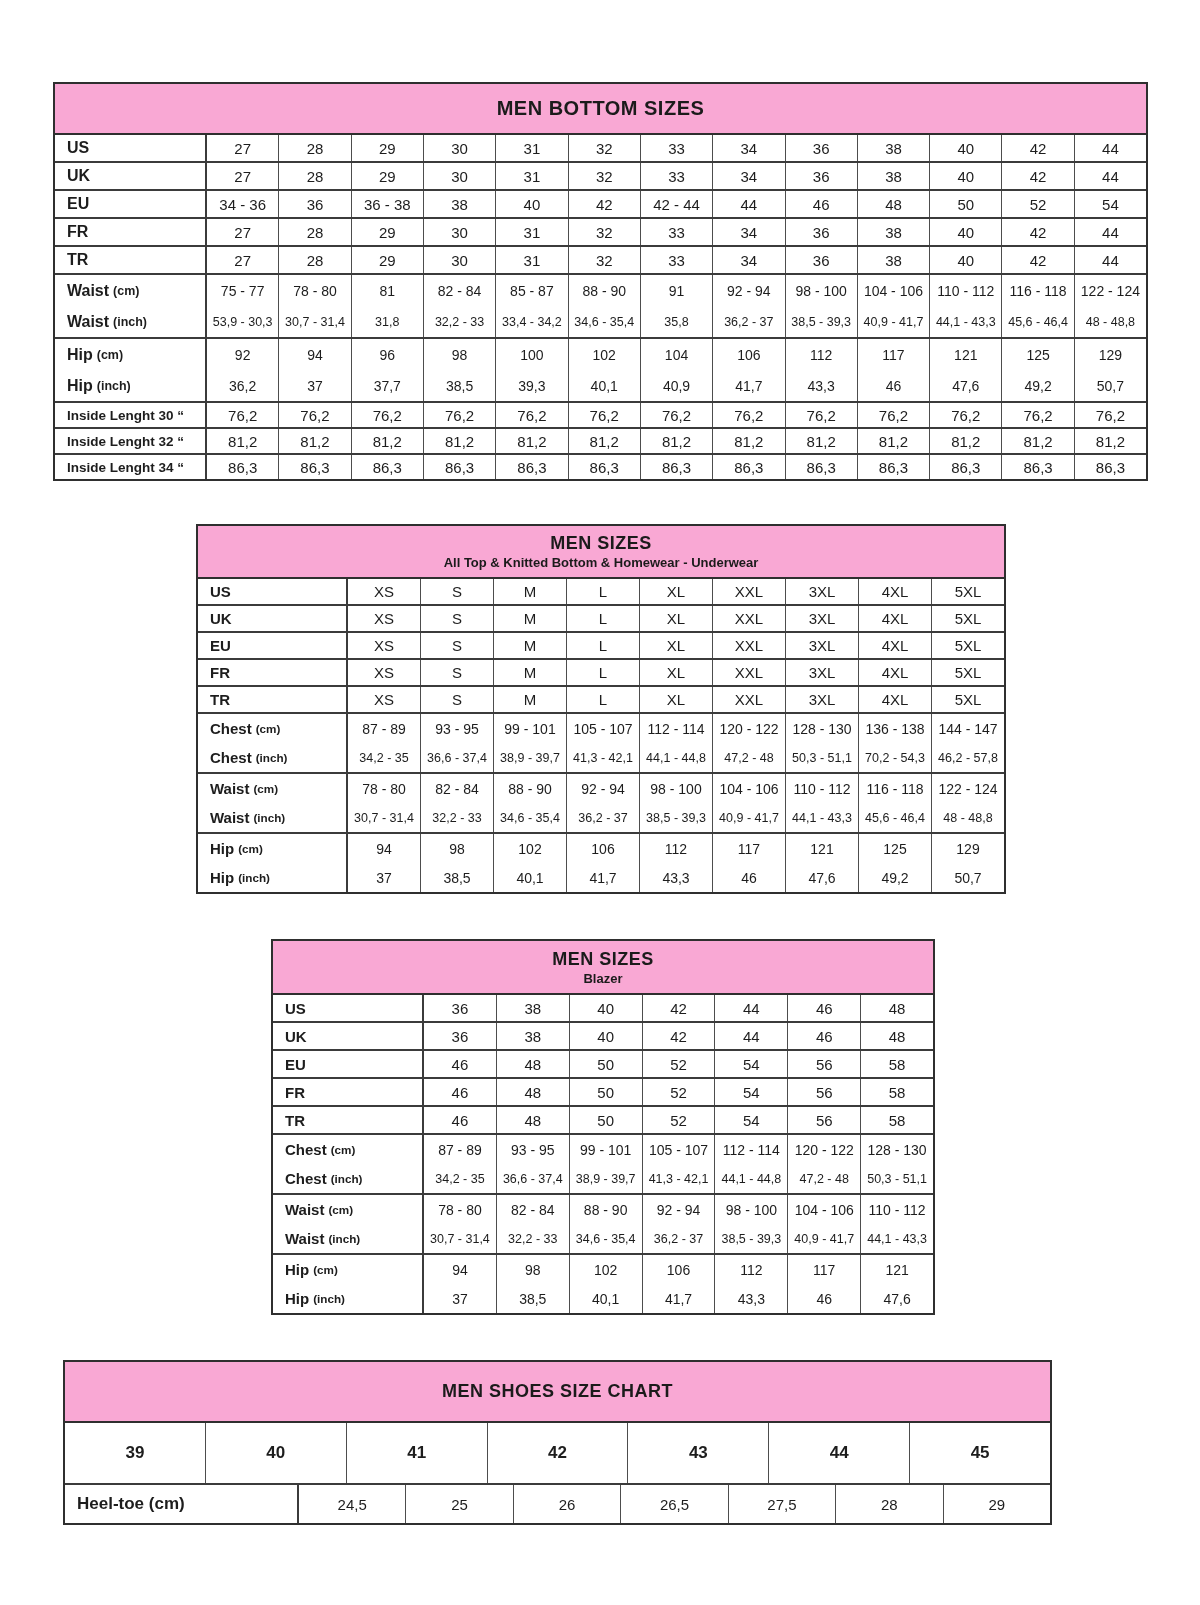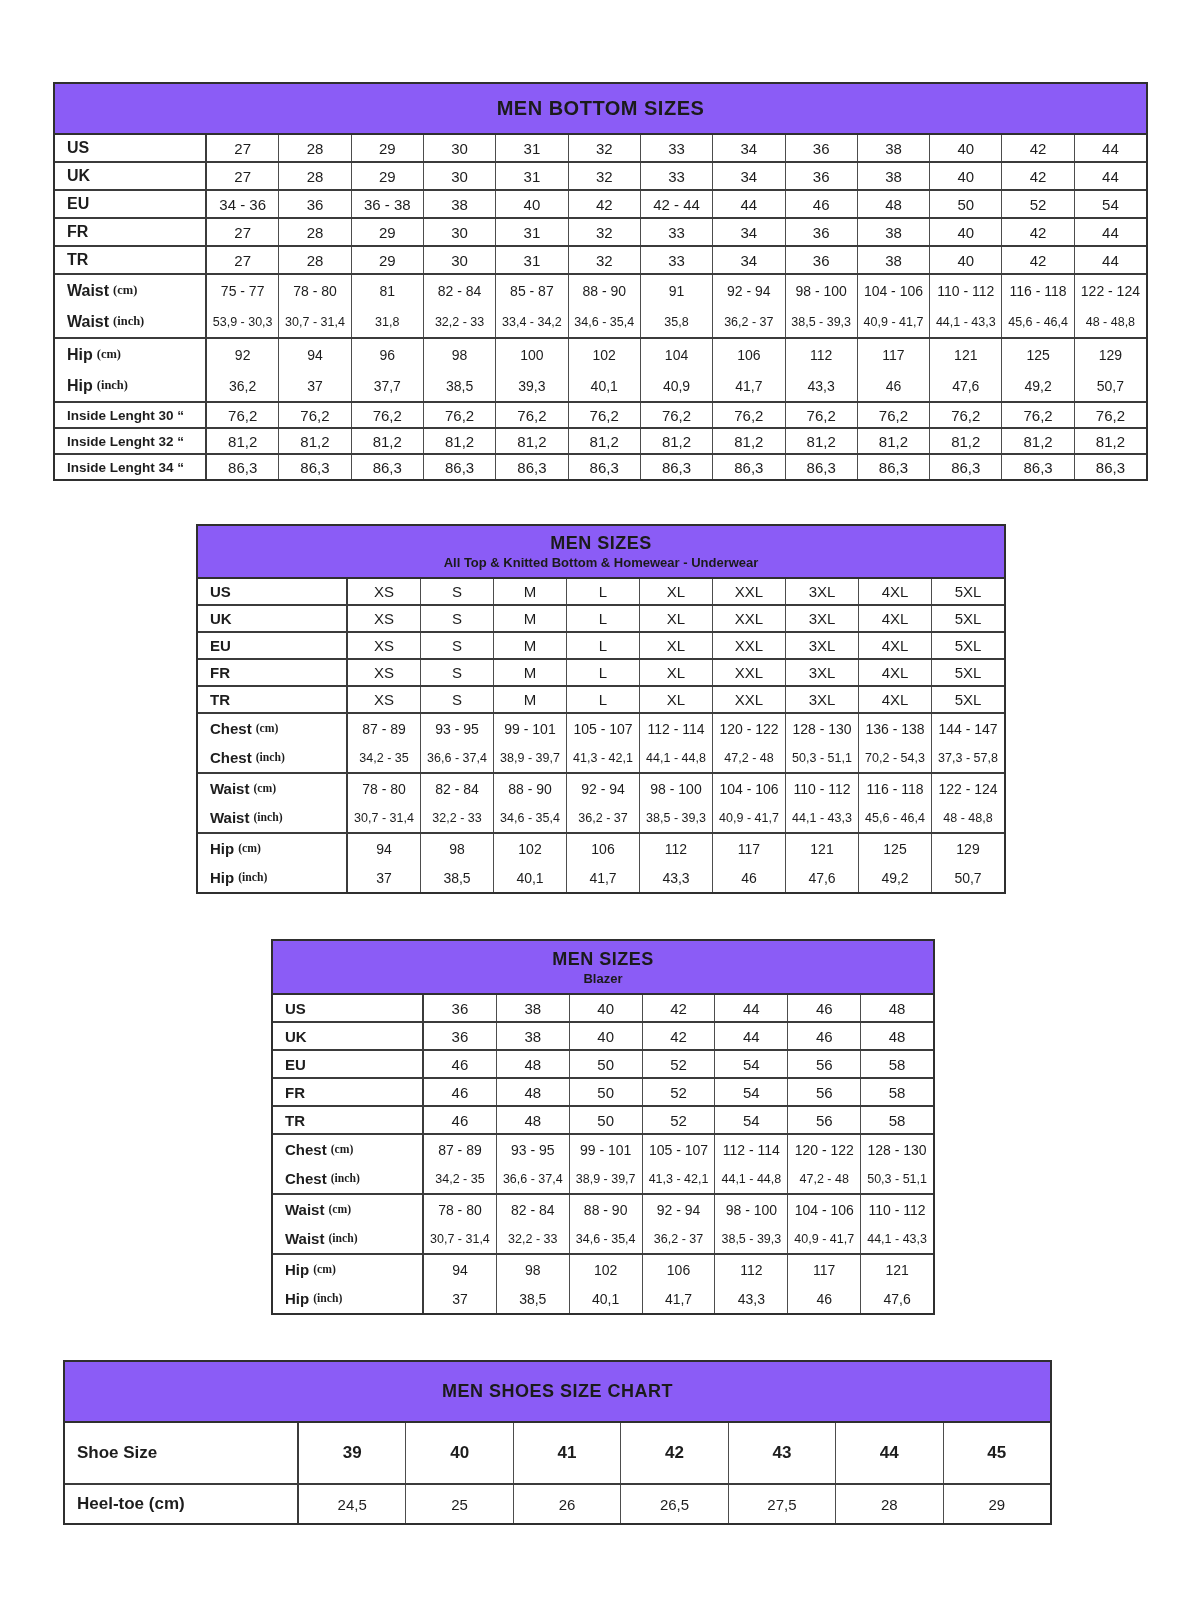--- a/index.html
+++ b/index.html
@@ -10,21 +10,21 @@
   .size-table{
     position:absolute;box-sizing:border-box;background:#ffffff;
     border:2.5px solid #2f2f2f;
   }
   .t1{left:53px;top:82px;width:1095px;}
   .t2{left:196px;top:524px;width:810px;}
   .t3{left:271px;top:939px;width:664px;}
   .t4{left:63px;top:1360px;width:989px;}
 
   .thead{
-    background:#8b5cf6;border-bottom:2.5px solid #2f2f2f;
+    background:#f9a8d4;border-bottom:2.5px solid #2f2f2f;
     display:flex;flex-direction:column;justify-content:center;align-items:center;
   }
   .t1 .thead{height:49px;}
   .t2 .thead{height:51px;}
   .t3 .thead{height:52px;}
   .t4 .thead{height:59px;}
   .title{font-weight:bold;font-size:20px;letter-spacing:.5px;color:#1b1b1b;}
   .t2 .title,.t3 .title,.t4 .title{font-size:18px;text-align:right;}
   .subtitle{font-weight:bold;font-size:13px;margin-top:1px;color:#1b1b1b;}
 
@@ -46,21 +46,21 @@
   .lbl{
     box-sizing:border-box;display:flex;align-items:center;
     padding-left:12px;font-weight:bold;border-right:2px solid #3b3b3b;
     white-space:nowrap;
   }
   .t1 .lbl{width:152px;font-size:16px;}
   .t1 [data-kind="inside"] .lbl{font-size:13.5px;}
   .t2 .lbl{width:150px;font-size:15px;}
   .t3 .lbl{width:151px;font-size:15px;}
   .t4 .lbl{width:234px;font-size:17px;}
-  .paren{font-weight:bold;font-size:0.78em;margin-left:4px;font-family:Liberation Serif, serif;}
+  .paren{font-weight:bold;font-size:0.78em;margin-left:4px;}
 
   .cell{
     flex:1 1 0;display:flex;align-items:center;justify-content:center;
     text-align:center;font-size:15px;white-space:nowrap;
   }
   .cell + .cell{border-left:1px solid #4d4d4d;}
   .t1 [data-kind="pair"] .line .cell{font-size:14px;}
   .t2 [data-kind="pair"] .line .cell{font-size:14px;}
   .t3 [data-kind="pair"] .line .cell{font-size:14px;}
   .line.small .cell{font-size:12.5px !important;}
@@ -384,21 +384,21 @@
           <div class="line small">
             <div class="lbl">Chest<span class="paren">(inch)</span></div>
             <div class="cell">34,2 - 35</div>
             <div class="cell">36,6 - 37,4</div>
             <div class="cell">38,9 - 39,7</div>
             <div class="cell">41,3 - 42,1</div>
             <div class="cell">44,1 - 44,8</div>
             <div class="cell">47,2 - 48</div>
             <div class="cell">50,3 - 51,1</div>
             <div class="cell">70,2 - 54,3</div>
-            <div class="cell">37,3 - 57,8</div>
+            <div class="cell">46,2 - 57,8</div>
           </div>
         </div>
         <div class="group" data-kind="pair">
           <div class="line">
             <div class="lbl">Waist<span class="paren">(cm)</span></div>
             <div class="cell">78 - 80</div>
             <div class="cell">82 - 84</div>
             <div class="cell">88 - 90</div>
             <div class="cell">92 - 94</div>
             <div class="cell">98 - 100</div>
@@ -584,21 +584,20 @@
       </div>
   </section>
 
   <section class="size-table t4">
     <header class="thead">
       <div class="title">MEN SHOES SIZE CHART</div>
     </header>
     <div class="tbody">
         <div class="group" data-kind="shoe">
           <div class="line boldvals">
-            <div class="lbl">Shoe Size</div>
             <div class="cell">39</div>
             <div class="cell">40</div>
             <div class="cell">41</div>
             <div class="cell">42</div>
             <div class="cell">43</div>
             <div class="cell">44</div>
             <div class="cell">45</div>
           </div>
         </div>
         <div class="group" data-kind="heel">

